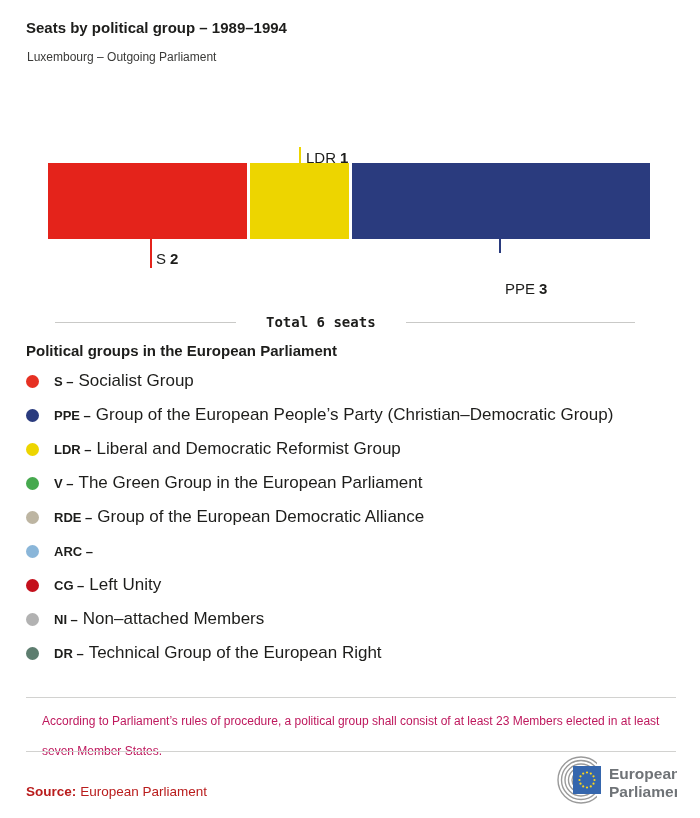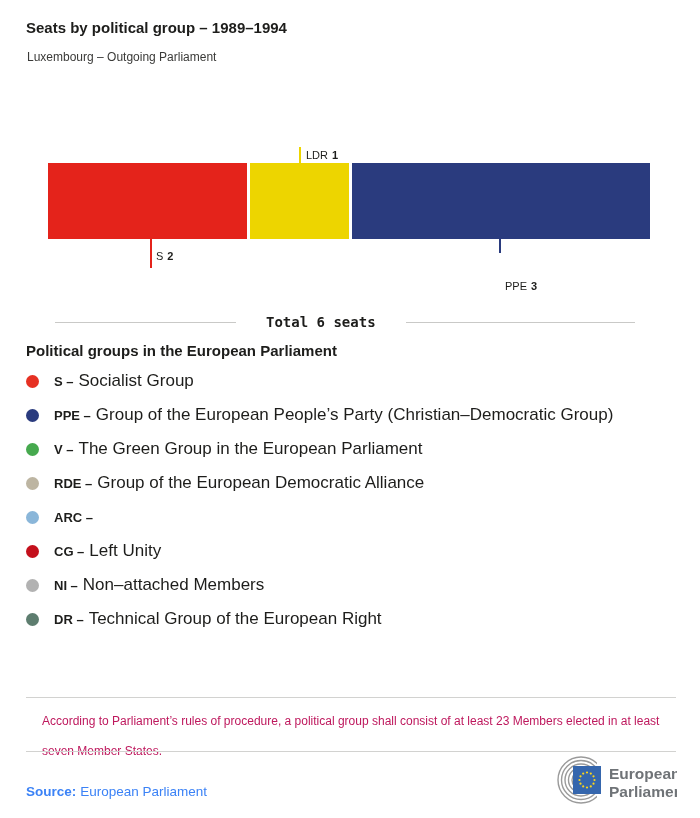--- a/index.html
+++ b/index.html
@@ -12,21 +12,21 @@
 
   
   .bar{position:absolute;left:48px;top:163px;width:602px;height:76px;display:flex;gap:3px;}
   .bar .seg{flex-basis:0;height:100%;}
 
   
   .tick{position:absolute;width:1.5px;}
   .tick-ldr{left:299px;top:147px;height:16px;}
   .tick-s{left:150px;top:239px;height:29px;}
   .tick-ppe{left:499px;top:239px;height:14px;}
-  .callout-label{position:absolute;font-size:11px;color:#1d1d1b;white-space:nowrap;}
+  .callout-label{position:absolute;font-size:15px;color:#1d1d1b;white-space:nowrap;}
   .callout-label b{margin-left:4px;}
   .lbl-ldr{left:306px;top:149px;}
   .lbl-s{left:156px;top:250px;}
   .lbl-ppe{left:505px;top:240px;margin-top:40px;}
 
   
   .total-row{position:absolute;left:55px;top:314px;width:580px;height:16px;display:flex;align-items:center;}
   .total-row .rule{height:1px;background:#c9c9c7;}
   .total-row .rule.left{width:181px;}
   .total-row .rule.right{flex:1;}
@@ -38,21 +38,21 @@
   .legend-dot{width:13px;height:13px;border-radius:50%;flex:0 0 13px;margin-right:15px;}
   .legend-code{font-size:13px;font-weight:700;white-space:nowrap;}
   .legend-label{font-size:17px;font-weight:400;margin-left:5px;white-space:nowrap;color:#1d1d1b;}
 
   .divider{position:absolute;left:26px;width:650px;height:1px;background:#d2d2d0;}
   .divider-1{top:697px;}
   .divider-2{top:751px;}
 
   .footnote{position:absolute;left:42px;top:706px;width:652px;font-size:12px;line-height:30px;color:#be185d;}
 
-  .source{position:absolute;left:26px;top:784px;font-size:13.5px;color:#3b82f6;}
+  .source{position:absolute;left:26px;top:784px;font-size:13.5px;color:#b91c1c;}
   .source b{margin-right:4px;}
 
   .logo{position:absolute;left:521px;top:756px;width:156px;height:50px;}
   .logo-text{font-weight:700;fill:#6f7377;font-size:15.5px;font-family:"Liberation Sans",sans-serif;}
 </style>
 </head>
 <body>
 
 <div class="page">
 
@@ -89,20 +89,25 @@
   <div class="legend">
     <div class="legend-item">
       <span class="legend-dot" style="background: rgb(230, 49, 35);"></span>
       <span class="legend-code">S –</span>
       <span class="legend-label">Socialist Group</span>
     </div>
     <div class="legend-item">
       <span class="legend-dot" style="background: rgb(42, 59, 126);"></span>
       <span class="legend-code">PPE –</span>
       <span class="legend-label">Group of the European People’s Party (Christian–Democratic Group)</span>
+    </div>
+    <div class="legend-item">
+      <span class="legend-dot" style="background: rgb(237, 213, 0);"></span>
+      <span class="legend-code">LDR –</span>
+      <span class="legend-label">Liberal and Democratic Reformist Group</span>
     </div>
     <div class="legend-item">
       <span class="legend-dot" style="background: rgb(70, 169, 78);"></span>
       <span class="legend-code">V –</span>
       <span class="legend-label">The Green Group in the European Parliament</span>
     </div>
     <div class="legend-item">
       <span class="legend-dot" style="background: rgb(189, 181, 162);"></span>
       <span class="legend-code">RDE –</span>
       <span class="legend-label">Group of the European Democratic Alliance</span>

